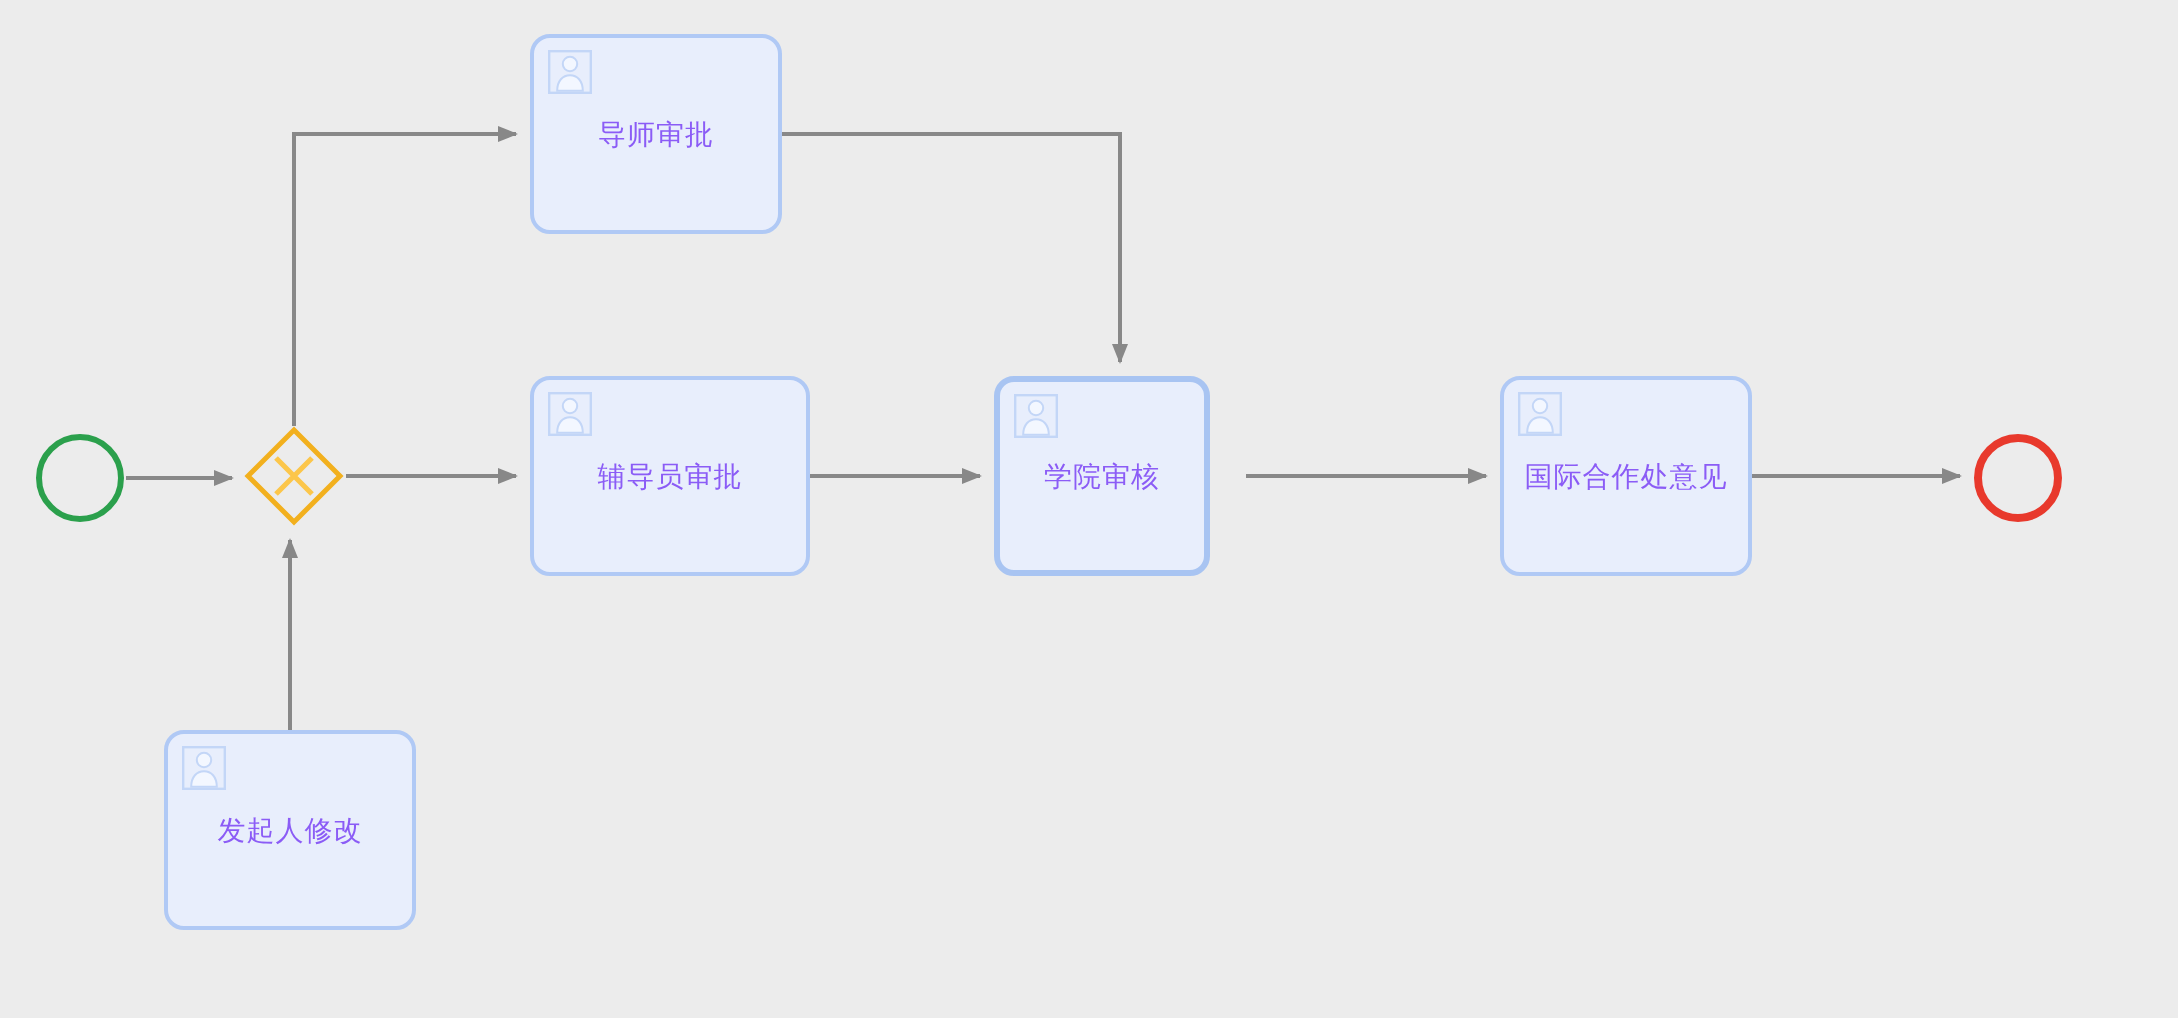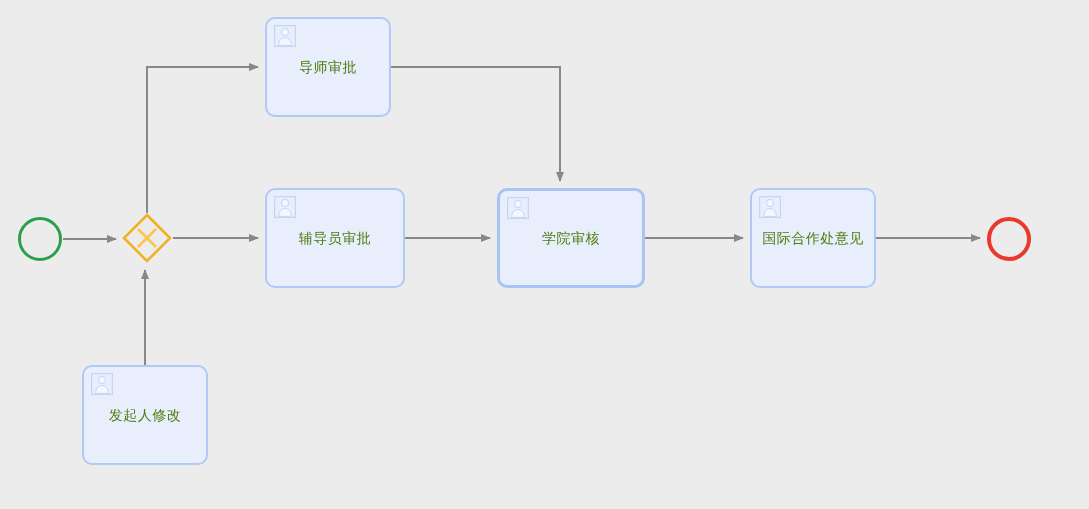--- a/index.html
+++ b/index.html
@@ -35,21 +35,21 @@
     display: flex;
     align-items: center;
     justify-content: center;
   }
   .task.highlight {
     border-width: 3px;
     border-color: #a8c4f2;
   }
   .task-label {
     font-size: 14px;
-    color: #4d7c0f;
+    color: #8b5cf6;
     line-height: 1.3;
     text-align: center;
     padding: 0 8px;
     letter-spacing: 0.5px;
     user-select: none;
   }
   .task-icon {
     position: absolute;
     left: 7px;
     top: 6px;
@@ -115,21 +115,21 @@
 
   <div class="task" style="left:265px; top:188px; width:140px; height:100px;">
     <svg class="task-icon" viewBox="0 0 22 22">
       <rect x="0.6" y="0.6" width="20.8" height="20.8" fill="none" stroke="#c3d6f7" stroke-width="1.2"></rect>
       <circle cx="11" cy="7" r="3.6" fill="#f3f7ff" stroke="#c3d6f7" stroke-width="1"></circle>
       <path d="M4.6,20.4 C4.6,15.4 7.4,12.6 11,12.6 C14.6,12.6 17.4,15.4 17.4,20.4 Z" fill="#f3f7ff" stroke="#c3d6f7" stroke-width="1"></path>
     </svg>
     <span class="task-label">辅导员审批</span>
   </div>
 
-  <div class="task highlight" style="left:497px; top:188px; width:148px; height:100px;">
+  <div class="task highlight" style="left:497px; top:188px; width:108px; height:100px;">
     <svg class="task-icon" viewBox="0 0 22 22">
       <rect x="0.6" y="0.6" width="20.8" height="20.8" fill="none" stroke="#c3d6f7" stroke-width="1.2"></rect>
       <circle cx="11" cy="7" r="3.6" fill="#f3f7ff" stroke="#c3d6f7" stroke-width="1"></circle>
       <path d="M4.6,20.4 C4.6,15.4 7.4,12.6 11,12.6 C14.6,12.6 17.4,15.4 17.4,20.4 Z" fill="#f3f7ff" stroke="#c3d6f7" stroke-width="1"></path>
     </svg>
     <span class="task-label">学院审核</span>
   </div>
 
   <div class="task" style="left:750px; top:188px; width:126px; height:100px;">
     <svg class="task-icon" viewBox="0 0 22 22">

